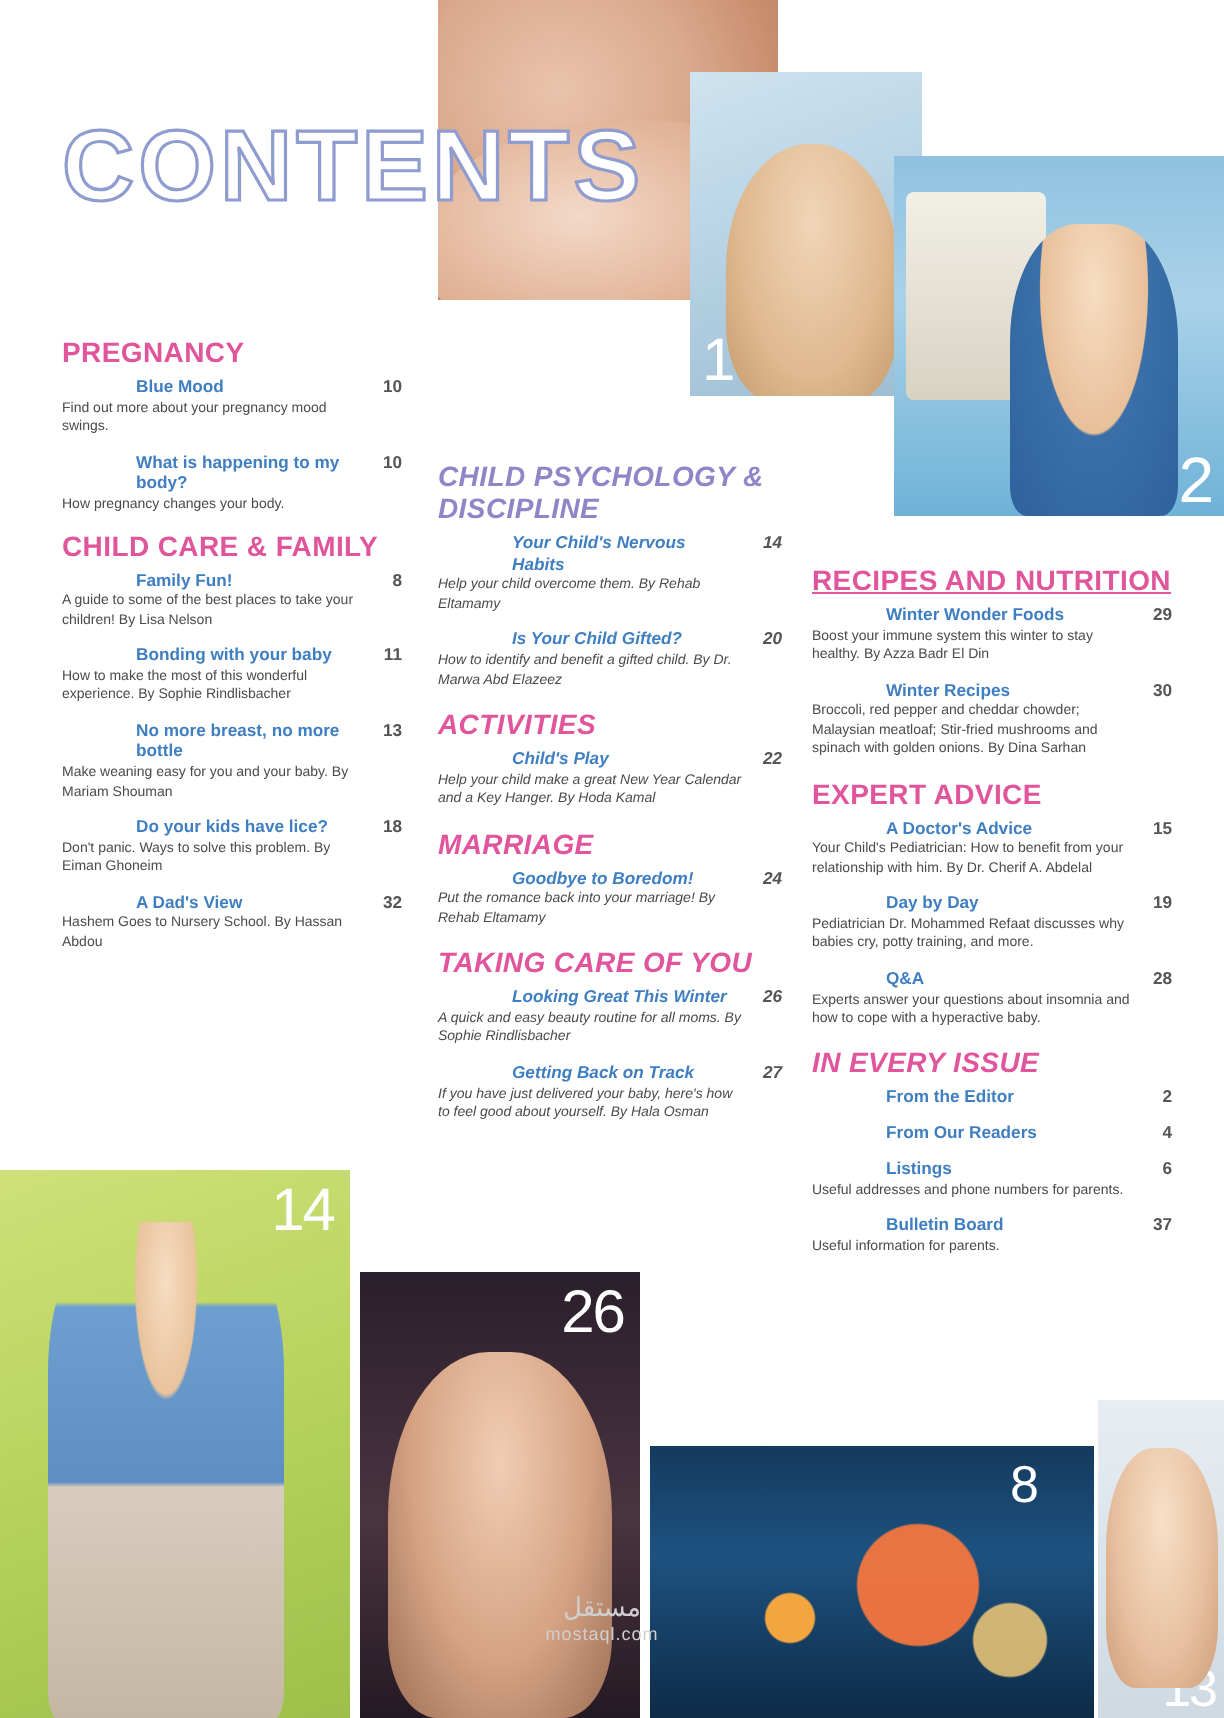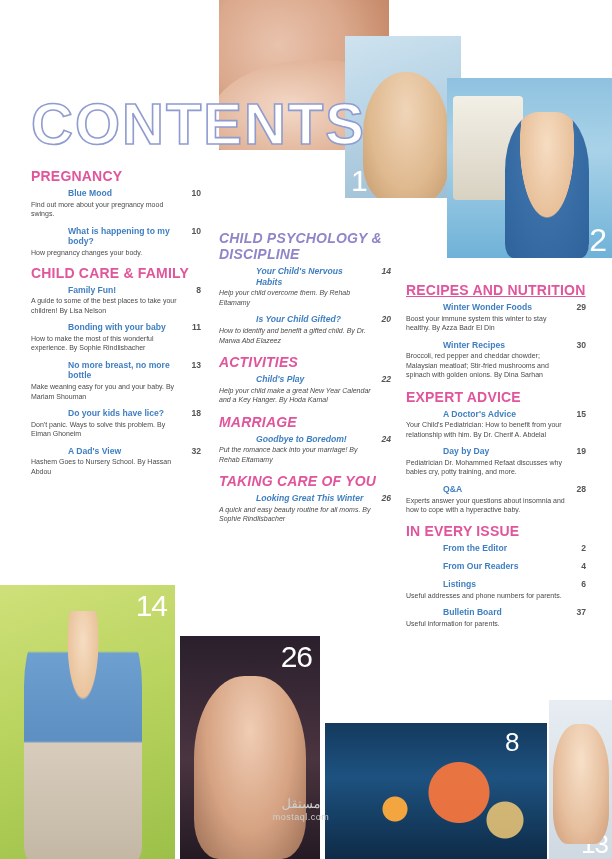--- a/index.html
+++ b/index.html
@@ -116,27 +116,26 @@
   .watermark {
     position:absolute; left:258px; top:796px; width:86px; text-align:center;
     color:#cfcfcf; font-size:9px; letter-spacing:.5px; line-height:1.25;
     z-index:5;
   }
   .watermark .ar { font-size:13px; }
 
   
   #contents-title {
     position:absolute; left:31px; top:58px;
-    font-size:58px; letter-spacing:2px;
+    font-size:50px; letter-spacing:2px;
     font-weight:700;
     color:#9aa6d6;
     -webkit-text-stroke: 1.5px #8f9ccf;
     font-family:"Liberation Sans", sans-serif;
     line-height:1;
-    margin-top:37px;
   }
   #contents-title span{ color:#ffffff; -webkit-text-stroke:1.6px #8f9ccf; }
 
   
   .col { position:absolute; }
   #col-1 { left:31px; top:168px; width:170px; }
   #col-2 { left:219px; top:230px; width:172px;font-style:italic; }
   #col-3 { left:406px; top:282px; width:180px; }
 
   .section-head {
@@ -283,20 +282,27 @@
       <div class="desc">Put the romance back into your marriage! By Rehab Eltamamy</div>
     </div>
     <div class="section-head" style="color: rgb(224, 85, 155); margin-top: 9px;">TAKING CARE OF YOU</div>
     <div class="entry">
       <div class="row">
         <div class="title t-blue">Looking Great This Winter</div>
         <div class="page p-dark">26</div>
       </div>
       <div class="desc">A quick and easy beauty routine for all moms. By Sophie Rindlisbacher</div>
     </div>
+    <div class="entry">
+      <div class="row">
+        <div class="title t-blue">Getting Back on Track</div>
+        <div class="page p-dark">27</div>
+      </div>
+      <div class="desc">If you have just delivered your baby, here's how to feel good about yourself. By Hala Osman</div>
+    </div>
   </div>
 <div class="col" id="col-3">
     <div class="section-head" style="color: rgb(224, 85, 155); margin-top: 0px; text-decoration: underline;">RECIPES AND NUTRITION</div>
     <div class="entry">
       <div class="row">
         <div class="title t-blue">Winter Wonder Foods</div>
         <div class="page p-dark">29</div>
       </div>
       <div class="desc">Boost your immune system this winter to stay healthy. By Azza Badr El Din</div>
     </div>
@@ -322,21 +328,21 @@
       </div>
       <div class="desc">Pediatrician Dr. Mohammed Refaat discusses why babies cry, potty training, and more.</div>
     </div>
     <div class="entry">
       <div class="row">
         <div class="title t-blue">Q&amp;A</div>
         <div class="page p-dark">28</div>
       </div>
       <div class="desc">Experts answer your questions about insomnia and how to cope with a hyperactive baby.</div>
     </div>
-    <div class="section-head" style="color: rgb(224, 85, 155); margin-top: 9px;">IN EVERY ISSUE</div>
+    <div class="section-head" style="color: rgb(224, 85, 155); margin-top: 9px; font-style: italic;">IN EVERY ISSUE</div>
     <div class="entry">
       <div class="row">
         <div class="title t-blue">From the Editor</div>
         <div class="page p-dark">2</div>
       </div>
     </div>
     <div class="entry">
       <div class="row">
         <div class="title t-blue">From Our Readers</div>
         <div class="page p-dark">4</div>

